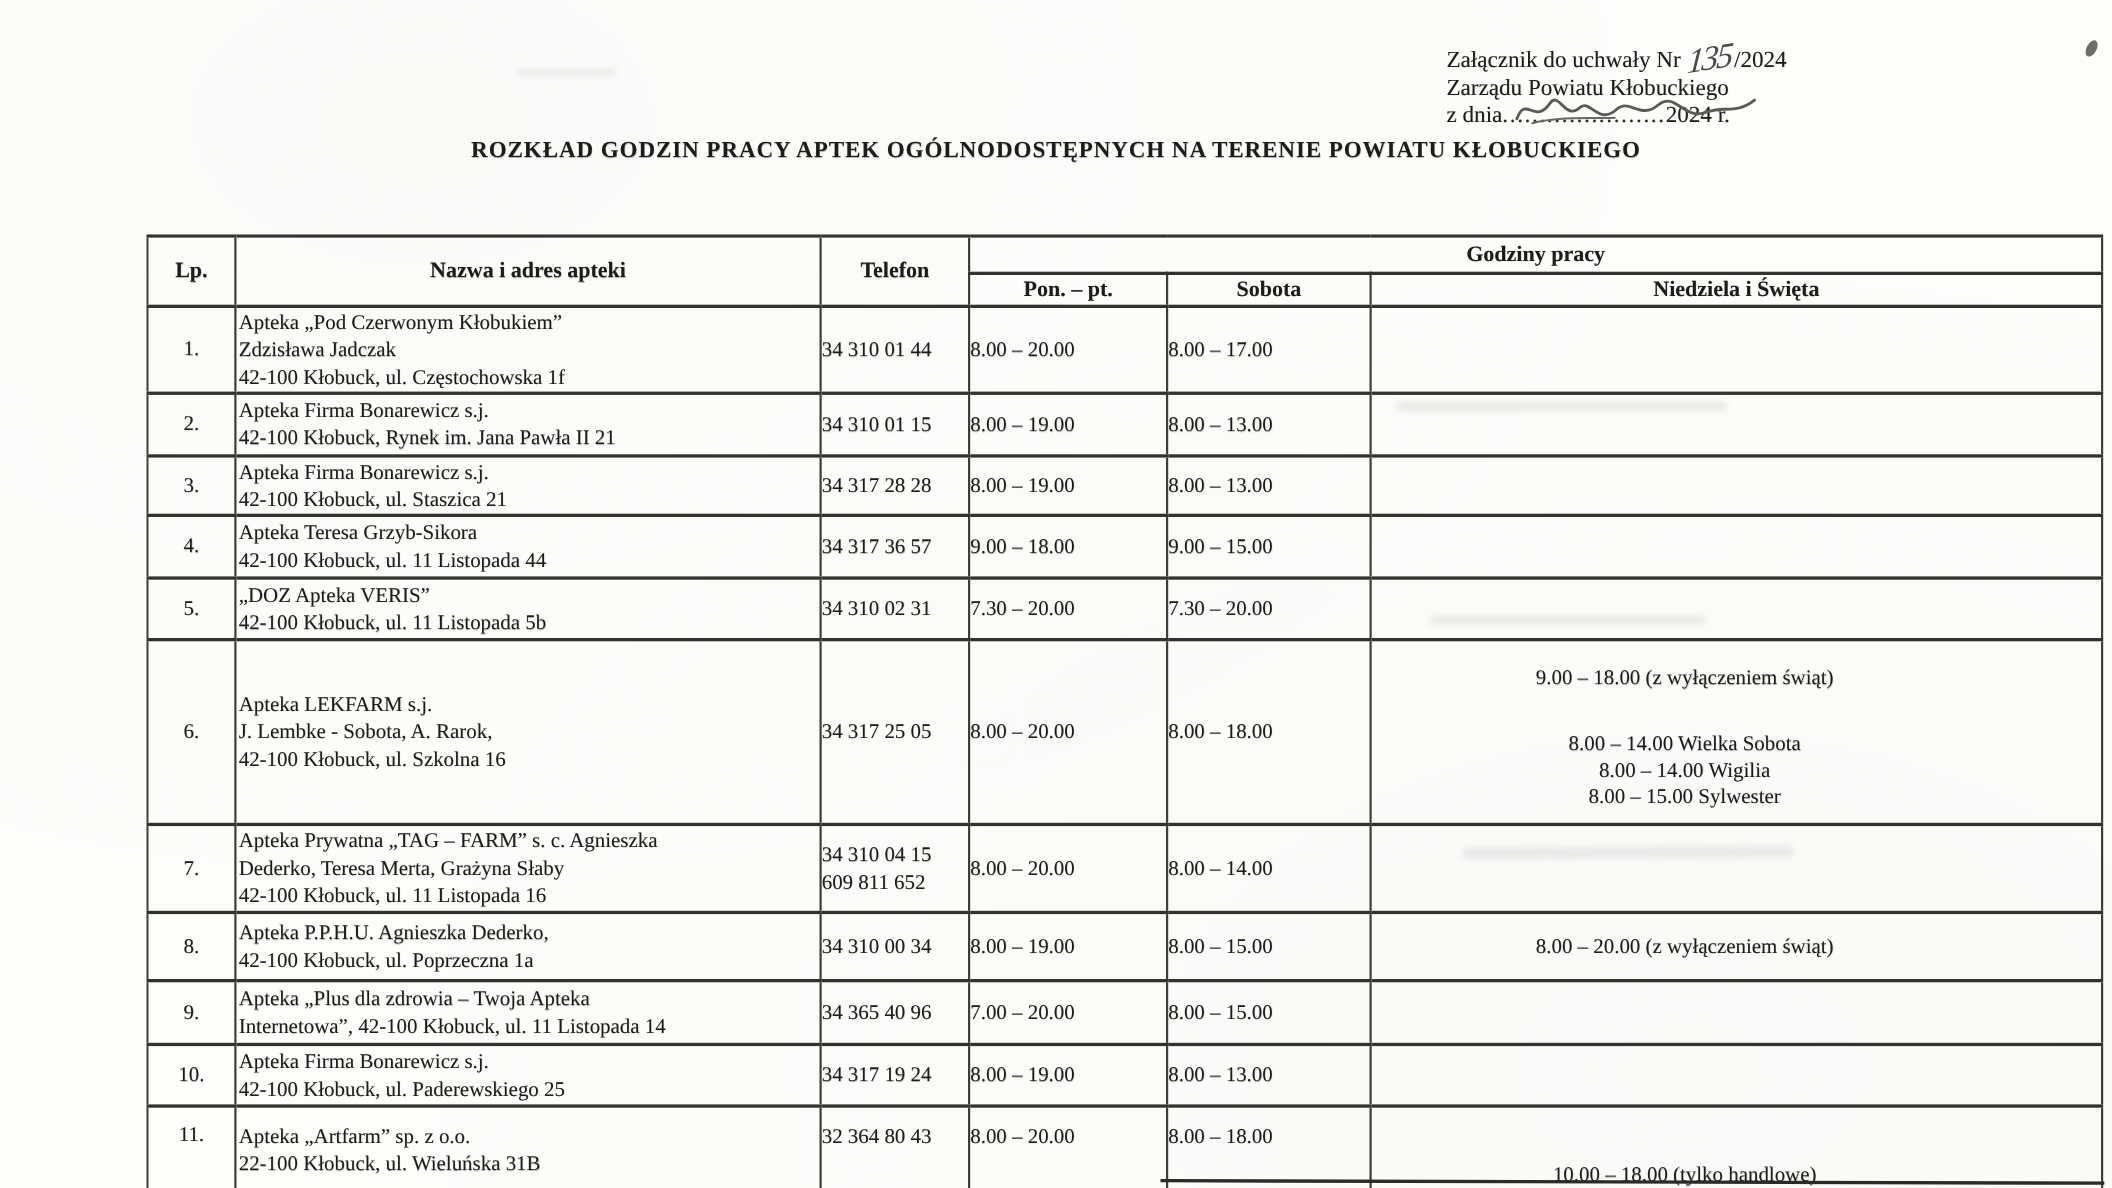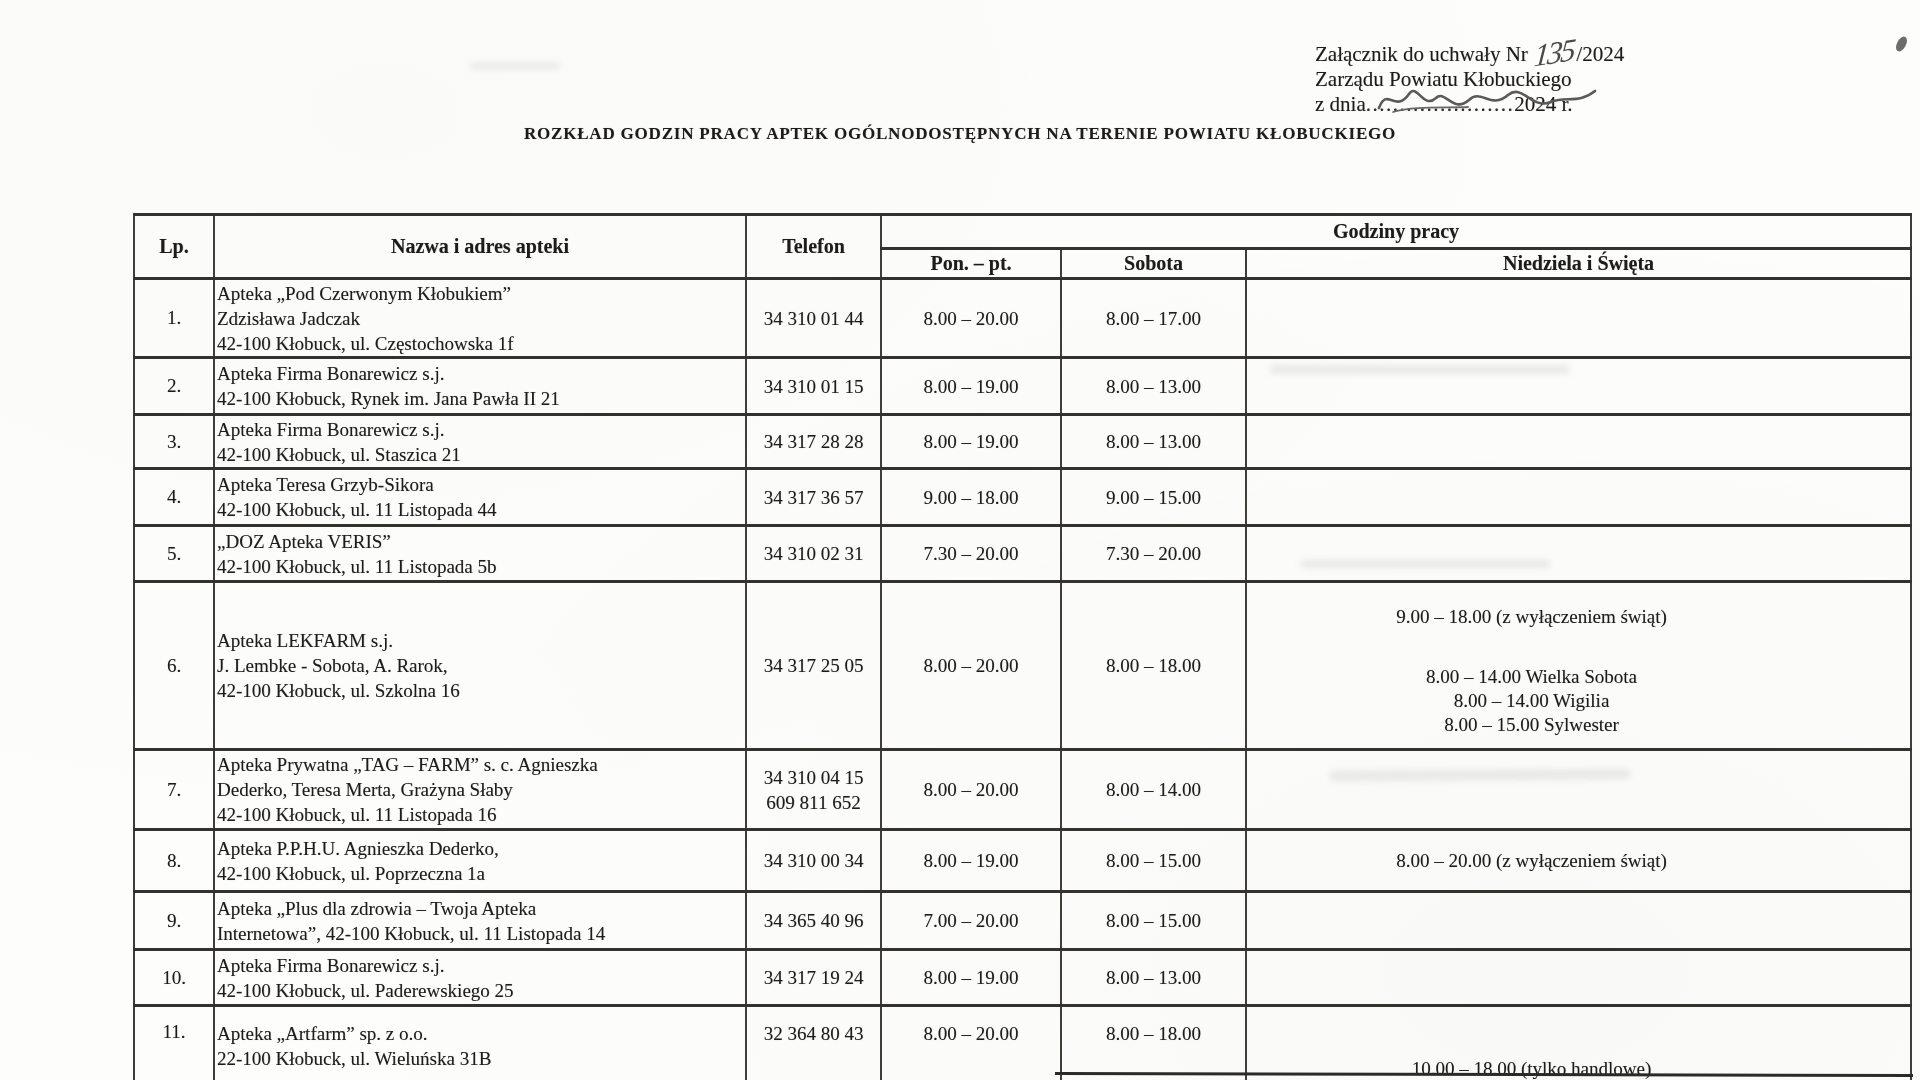--- a/index.html
+++ b/index.html
@@ -48,21 +48,21 @@
     background: #4a4744;
     border-radius: 5px / 9px;
     transform: rotate(28deg);
     opacity: 0.8;
   }
 
   
   .doc-title {
     position: absolute; left: 0; top: 124px; width: 1920px;
     text-align: center;
-    font-size: 17px; font-weight: bold;
+    font-size: 21px; font-weight: bold;
     letter-spacing: 0.8px;
   }
 
   
   .table-wrap {
     position: absolute; left: 133px; top: 213px;
     width: 1781px; height: 867px;
     overflow: hidden;
     font-family: Liberation Serif, serif;
   }
@@ -76,21 +76,21 @@
     border-right: 2px solid #403d39;
     border-top: 3px solid #34322e;
     border-bottom: 3px solid #34322e;
     font-size: 19px;
     vertical-align: middle;
     overflow: hidden;
   }
   .doc-table th { font-size: 20px; font-weight: bold; text-align: center; }
   .cell-lp   { text-align: center; }
   .cell-name { text-align: left; padding-left: 2px; line-height: 25px; }
-  .cell-phone, .cell-wd, .cell-sat { text-align: center; line-height: 25px; }
+  .cell-phone, .cell-wd, .cell-sat { line-height: 25px; }
   .cell-sun  { text-align: center; padding-right: 94px; line-height: 24px; }
   .hr-a { height: 34px; }
   .hr-b { height: 30px; }
   tr.r1 { height: 79px; } tr.r2 { height: 57px; } tr.r3 { height: 54px; }
   tr.r4 { height: 57px; } tr.r5 { height: 56px; } tr.r6 { height: 168px; }
   tr.r7 { height: 80px; } tr.r8 { height: 62px; } tr.r9 { height: 58px; }
   tr.r10 { height: 56px; } tr.r11 { height: 110px; }
   tr.r11 td { vertical-align: top; padding-top: 14px; }
   tr.r11 td.cell-sun { padding-top: 0; }
   .sgap { height: 36px; }

